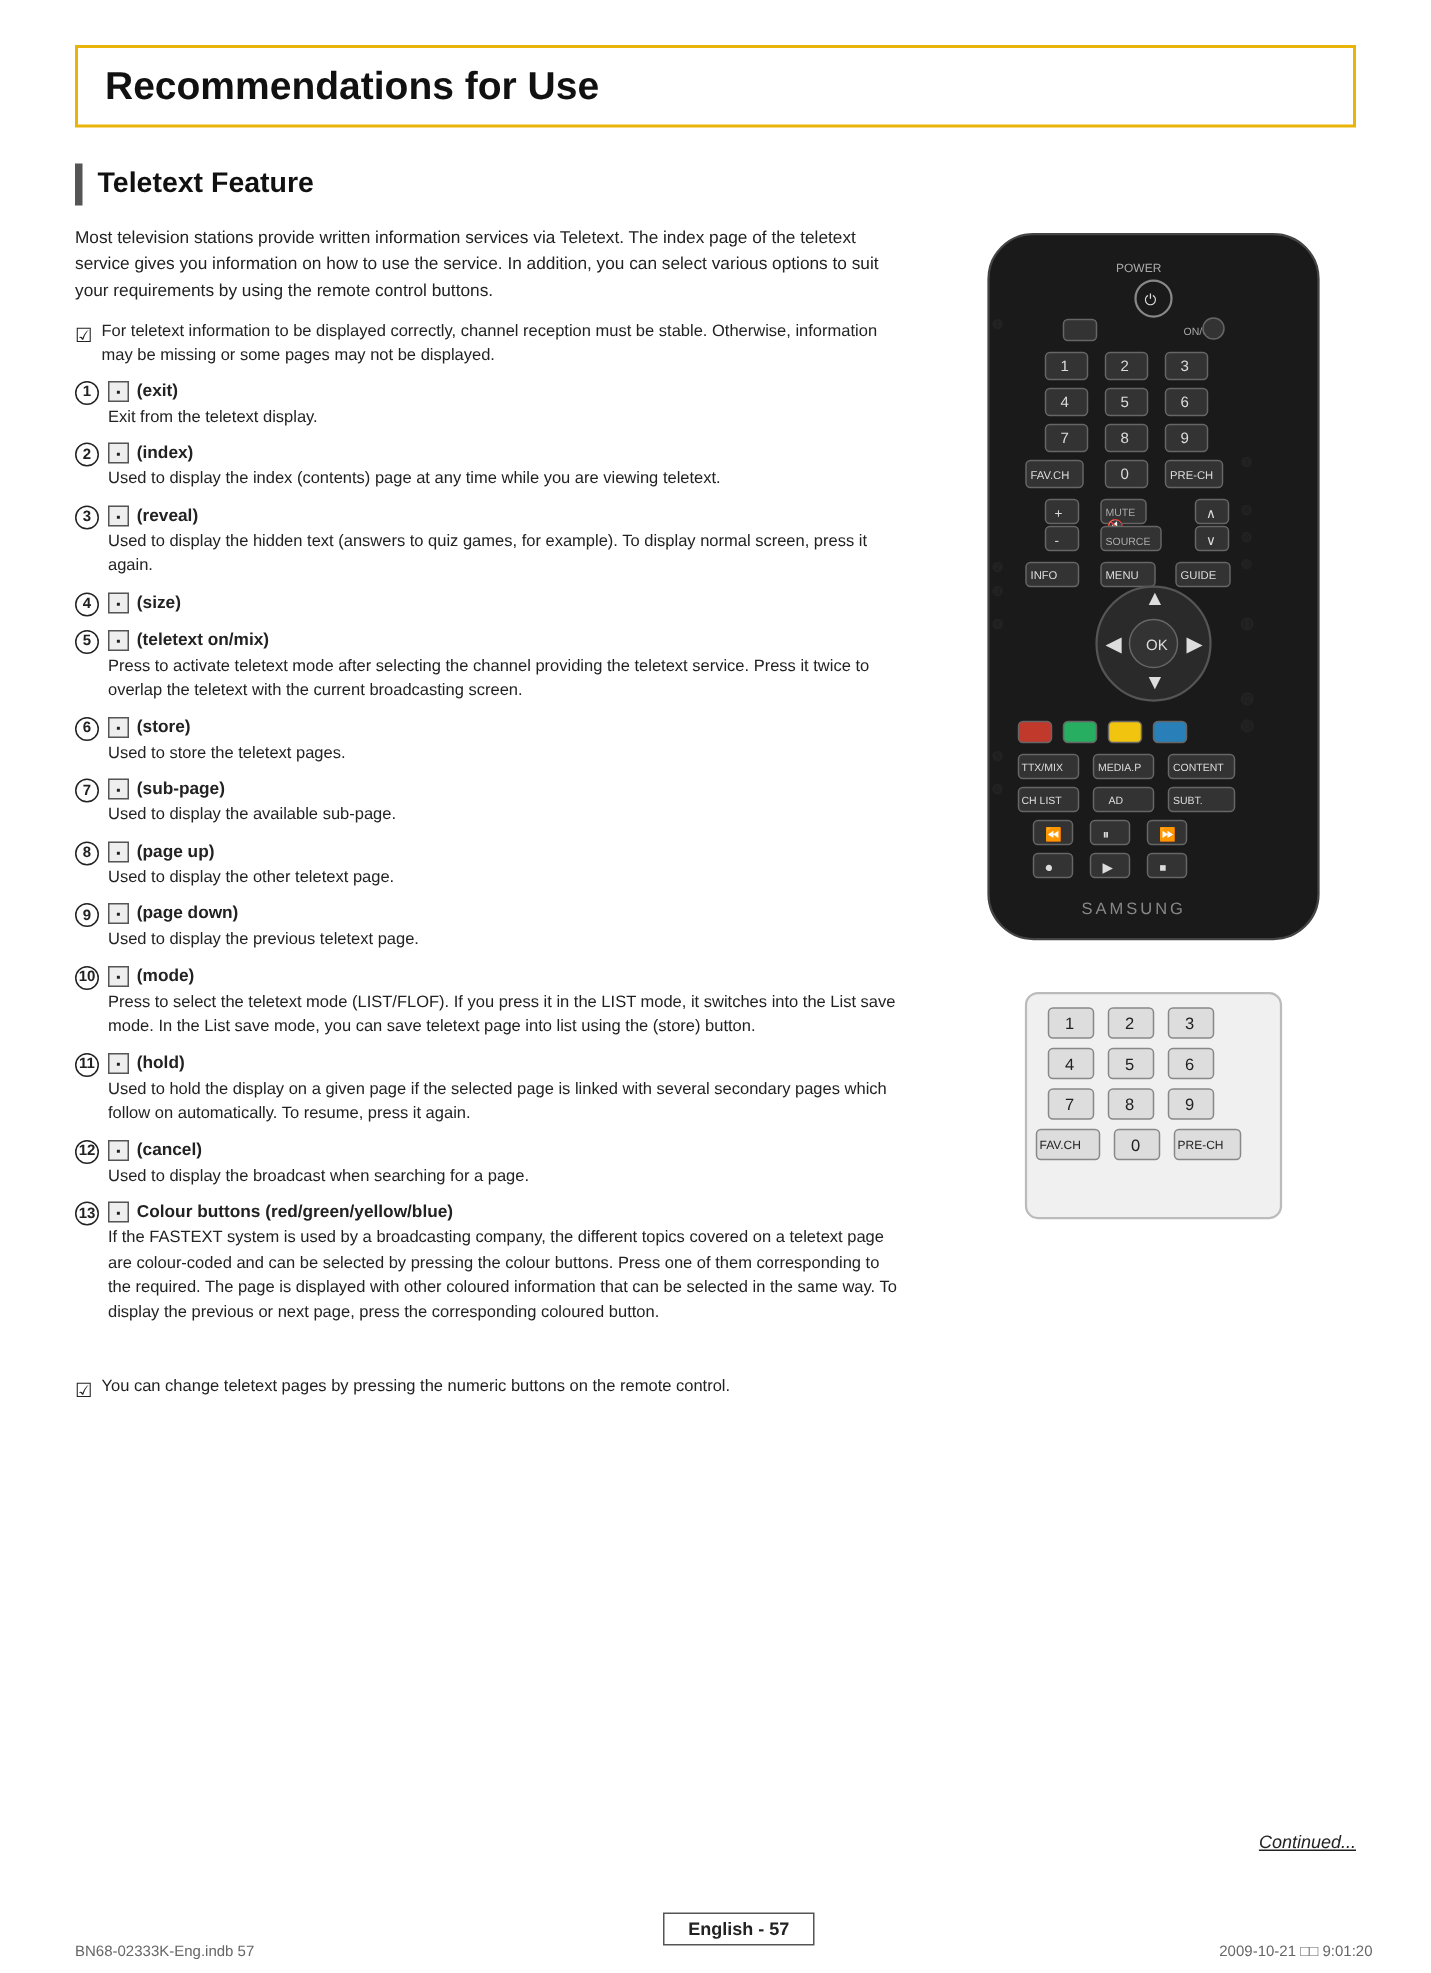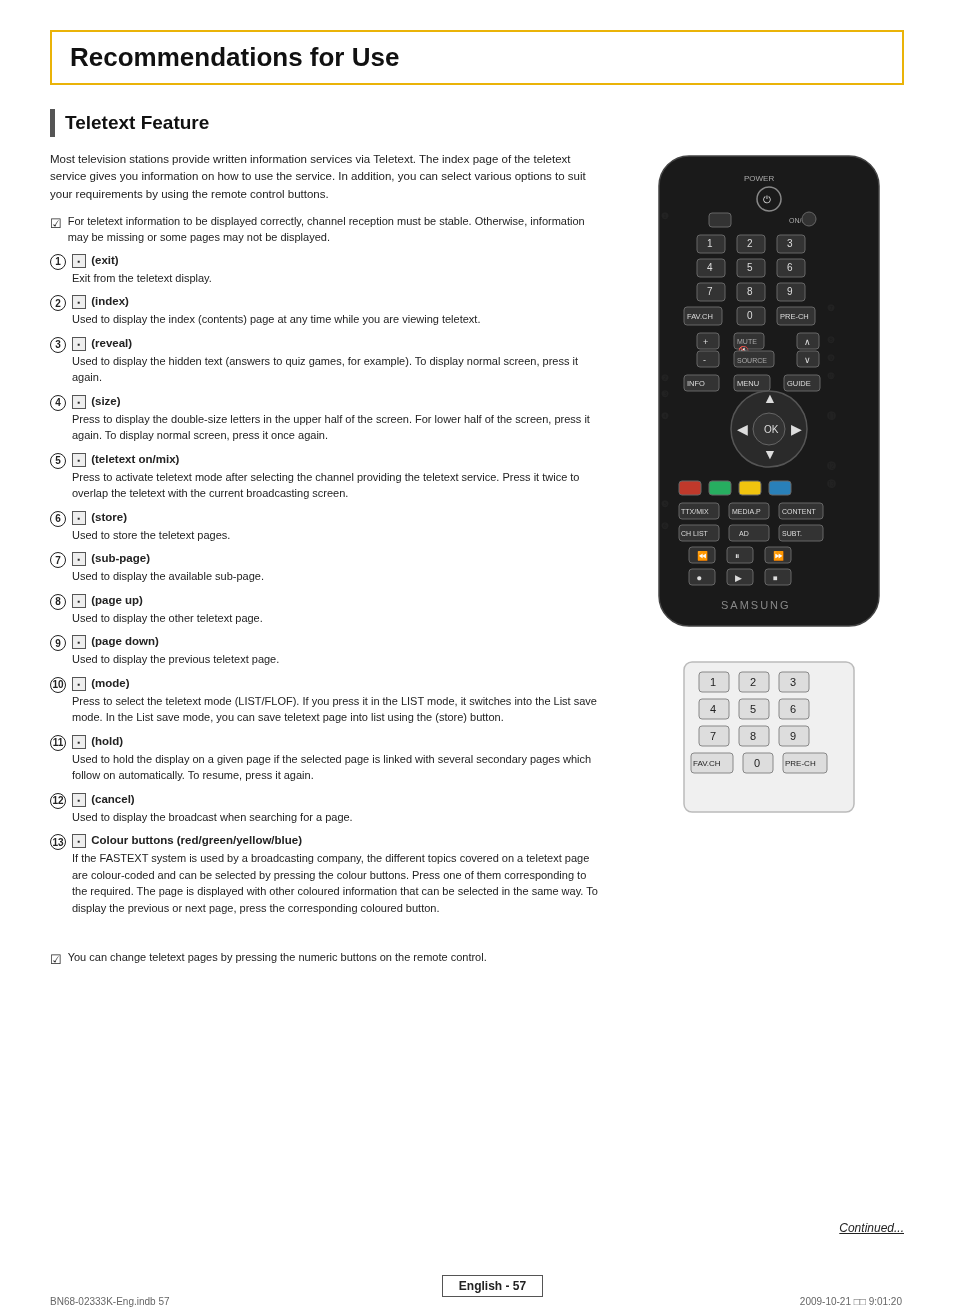--- a/index.html
+++ b/index.html
@@ -170,21 +170,21 @@
       font-style: italic;
       color: #222;
       text-decoration: underline;
     }
 
     
     .page-meta {
       position: absolute;
       bottom: 8px;
       left: 50px;
-      right: 52px;
+      right: 39px;
       display: flex;
       justify-content: space-between;
       font-size: 10px;
       color: #666;
       margin-top: 29px;
     }
 
     
     .remote-container {
       display: flex;
@@ -244,21 +244,20 @@
             <div class="feature-circle">3</div>
             <div class="feature-content">
               <div class="feature-title"><span class="icon-btn">▪</span> (reveal)</div>
               <div class="feature-desc">Used to display the hidden text (answers to quiz games, for example). To display normal screen, press it again.</div>
             </div>
           </div>
           <div class="feature-item">
             <div class="feature-circle">4</div>
             <div class="feature-content">
               <div class="feature-title"><span class="icon-btn">▪</span> (size)</div>
-              <div class="feature-desc">Press to display the double-size letters in the upper half of the screen. For lower half of the screen, press it again. To display normal screen, press it once again.</div>
             </div>
           </div>
           <div class="feature-item">
             <div class="feature-circle">5</div>
             <div class="feature-content">
               <div class="feature-title"><span class="icon-btn">▪</span> (teletext on/mix)</div>
               <div class="feature-desc">Press to activate teletext mode after selecting the channel providing the teletext service. Press it twice to overlap the teletext with the current broadcasting screen.</div>
             </div>
           </div>
           <div class="feature-item">

